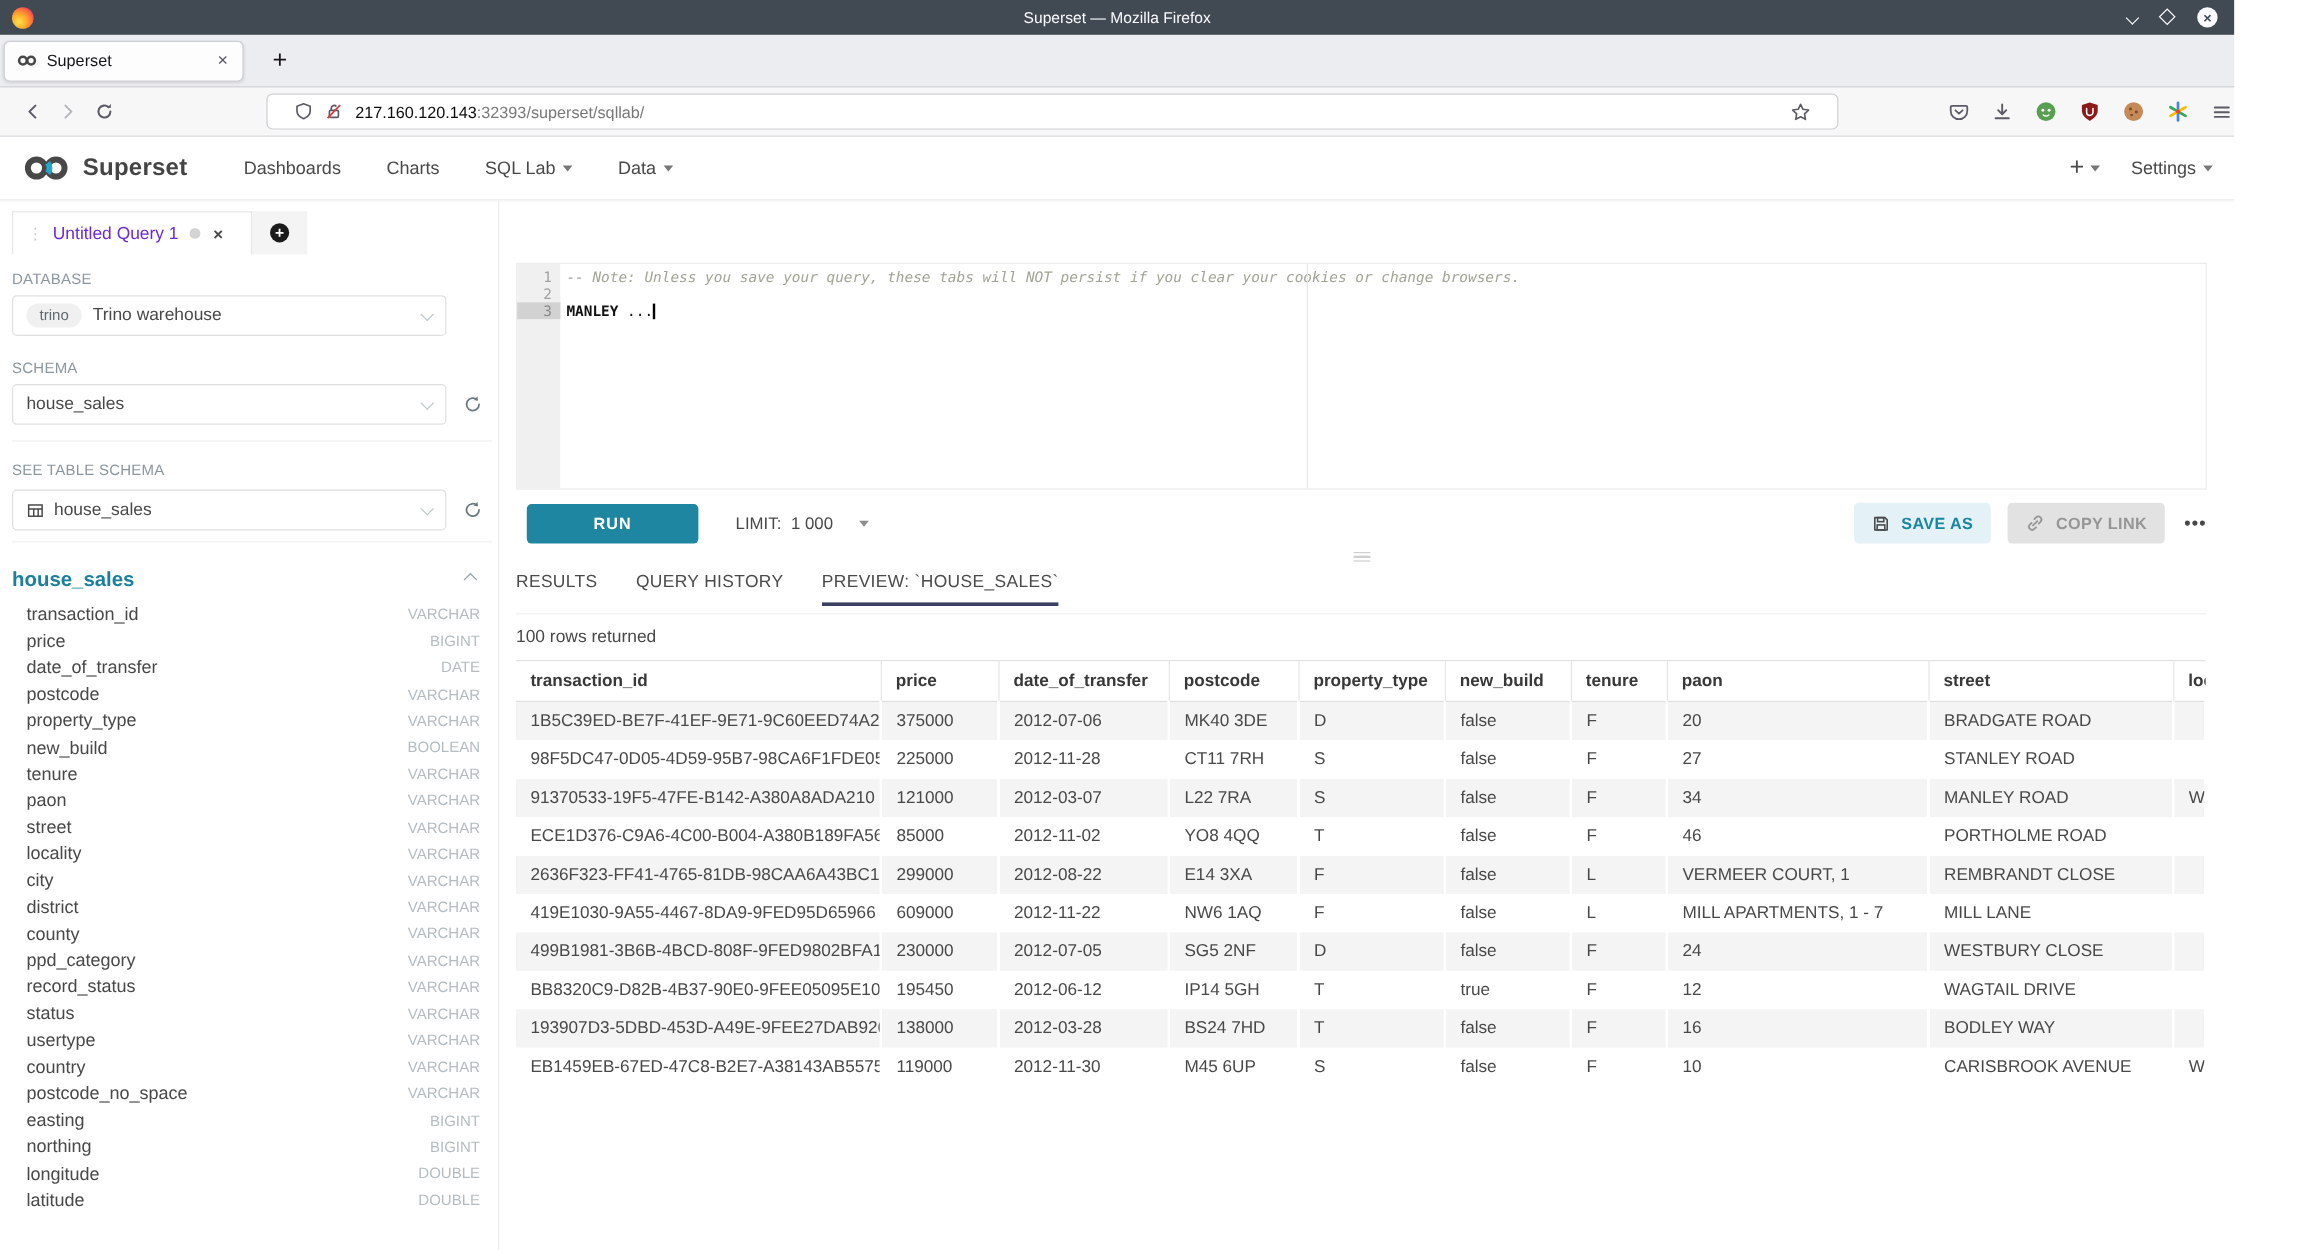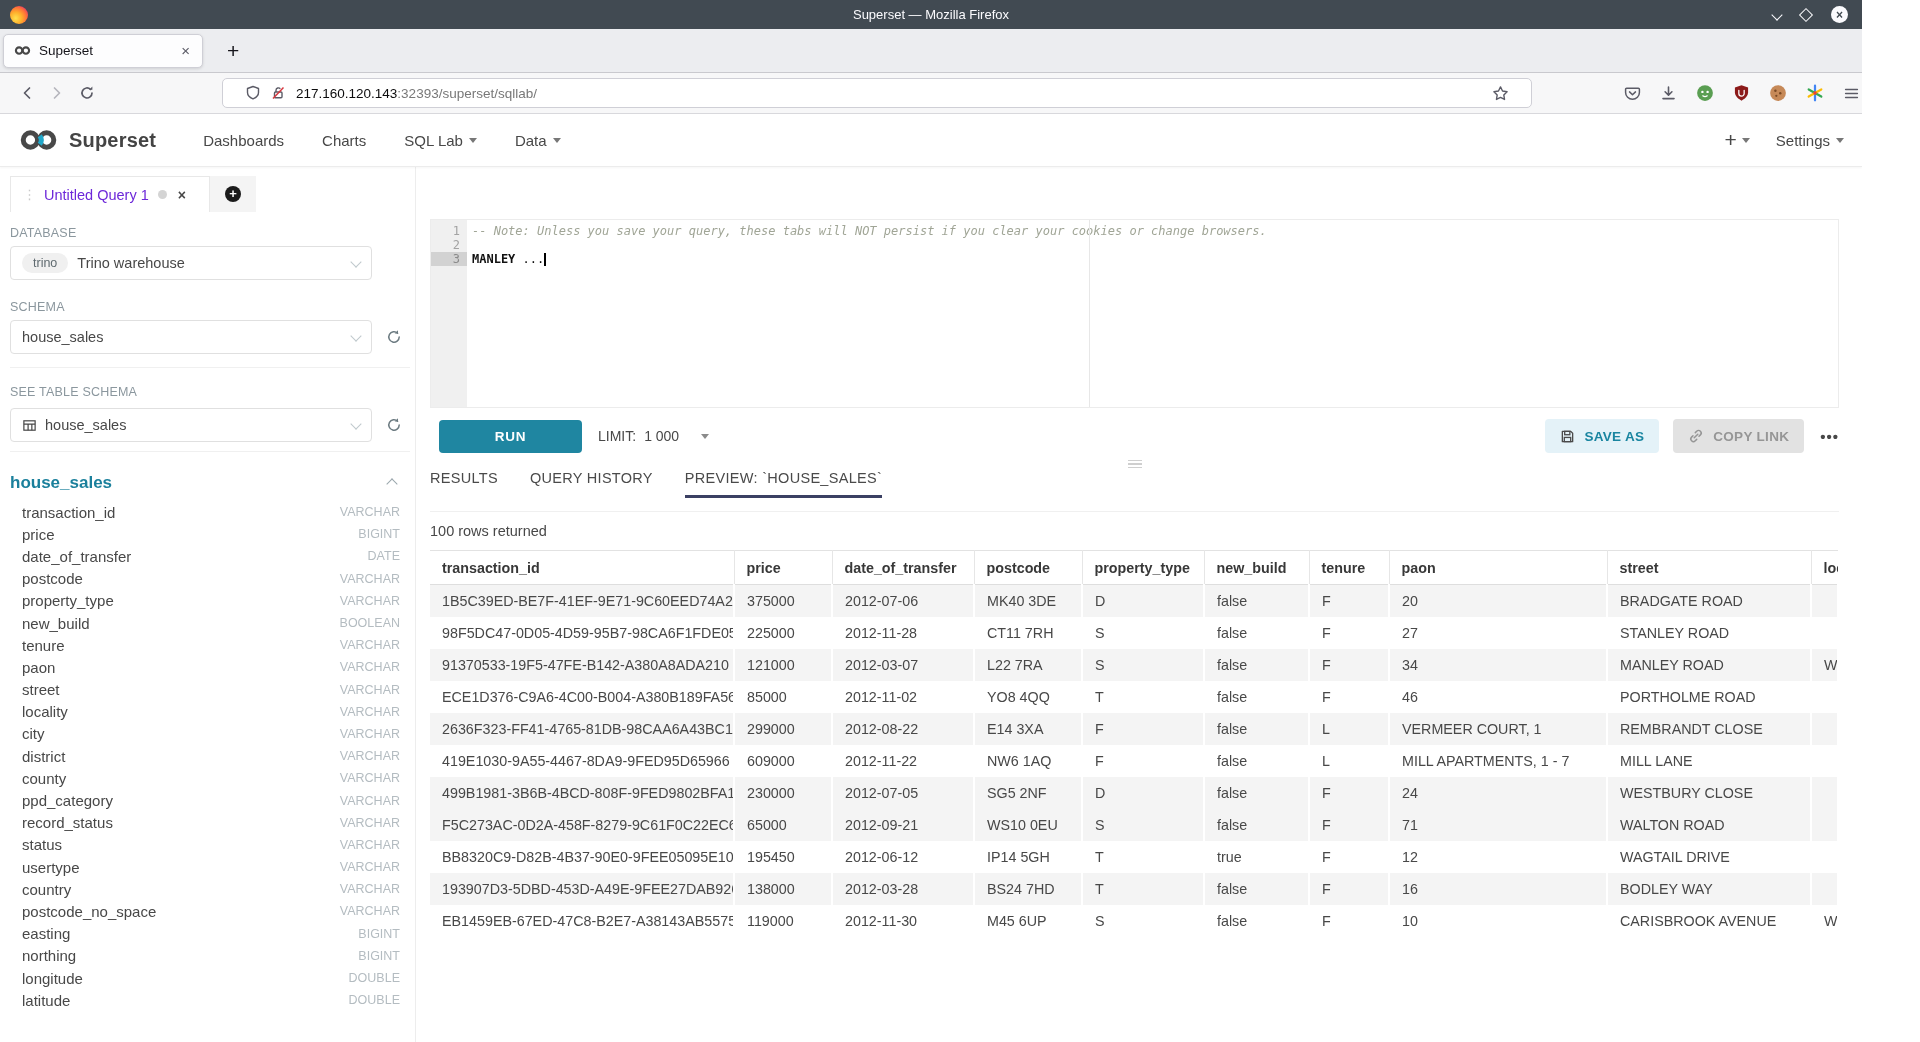--- a/index.html
+++ b/index.html
@@ -91,40 +91,40 @@
   .gutter-cell.active{background:#d2d2d2;color:#8a8a8a;}
   .code-area{padding-top:4px;padding-left:5px;position:relative;flex:1;z-index:1;}
   .code-line{height:14px;white-space:pre;}
   .tok-comment{color:#a0a596;font-style:italic;}
   .tok-kw{color:#111;font-weight:bold;}
   .tok-plain{color:#111;}
   .print-margin{position:absolute;top:0;bottom:0;left:622px;width:1px;background:#e7e7e7;z-index:0;}
   .cursor{display:inline-block;width:1.5px;height:13px;background:#000;vertical-align:text-bottom;}
 
   
-  .ed-toolbar{margin-top:6px;height:44px;display:flex;align-items:center;}
+  .ed-toolbar{margin-top:6px;height:44px;display:flex;align-items:center;gap:15px;}
   .run-btn{width:143px;height:33px;margin-left:9px;background:#1f86a1;color:#fff;font-size:13.5px;font-weight:bold;
     letter-spacing:.8px;border:none;border-radius:4px;display:flex;align-items:center;justify-content:center;}
   .limit{display:flex;align-items:center;margin-left:16px;font-size:14px;color:#484848;}
   .limit-value{margin-left:8px;}
   .limit-caret{margin-left:22px;border-left:4px solid transparent;border-right:4px solid transparent;border-top:5px solid #8b8b8b;width:0;height:0;}
   .ed-right{margin-left:auto;display:flex;align-items:center;gap:14px;}
   .btn{height:34px;border:none;border-radius:4px;display:flex;align-items:center;gap:9px;padding:0 15px;
     font-size:13.5px;font-weight:bold;letter-spacing:.3px;font-family:inherit;}
   .saveas{background:#e4f2f8;color:#1985a0;}
   .copylink{background:#e2e2e2;color:#969696;}
   .more-dots{font-size:15px;font-weight:bold;color:#484848;letter-spacing:1px;margin-left:2px;}
 
   
   .splitter{height:12px;display:flex;align-items:center;justify-content:center;}
   .split-grip{display:flex;flex-direction:column;gap:2px;}
   .split-grip i{display:block;width:14px;height:1.5px;background:#cfcfcf;}
 
   
-  .res-tabs{height:42px;display:flex;align-items:flex-start;gap:32px;border-bottom:1px solid #f0f0f0;box-sizing:border-box;}
+  .res-tabs{height:42px;display:flex;align-items:center;gap:32px;border-bottom:1px solid #f0f0f0;box-sizing:border-box;}
   .res-tab{font-size:14.5px;font-weight:500;color:#4a4a4a;letter-spacing:.3px;padding-bottom:12px;position:relative;}
   .res-tab.active::after{content:"";position:absolute;left:0;right:0;bottom:0;height:3px;background:#3b4063;}
   .res-controls{margin-top:25px;height:34px;display:flex;align-items:center;}
   .copyclip{background:#e9f6fb;color:#1985a0;}
   .filter-input{flex:1;margin-left:10px;height:34px;border:1px solid #d9d9d9;border-radius:4px;box-sizing:border-box;
     padding:0 12px;font-size:14px;font-family:inherit;color:#484848;outline:none;}
   .filter-input::placeholder{color:#c3c3c3;}
   .rows-returned{margin-top:11px;font-size:14.5px;color:#484848;}
 
   
@@ -601,32 +601,20 @@
                 <td>230000</td>
                 <td>2012-07-05</td>
                 <td>SG5 2NF</td>
                 <td>D</td>
                 <td>false</td>
                 <td>F</td>
                 <td>24</td>
                 <td>WESTBURY CLOSE</td>
                 <td></td>
               </tr>
-              <tr class="striped">
-                <td>F5C273AC-0D2A-458F-8279-9C61F0C22EC6</td>
-                <td>65000</td>
-                <td>2012-09-21</td>
-                <td>WS10 0EU</td>
-                <td>S</td>
-                <td>false</td>
-                <td>F</td>
-                <td>71</td>
-                <td>WALTON ROAD</td>
-                <td></td>
-              </tr>
               <tr>
                 <td>BB8320C9-D82B-4B37-90E0-9FEE05095E10</td>
                 <td>195450</td>
                 <td>2012-06-12</td>
                 <td>IP14 5GH</td>
                 <td>T</td>
                 <td>true</td>
                 <td>F</td>
                 <td>12</td>
                 <td>WAGTAIL DRIVE</td>

